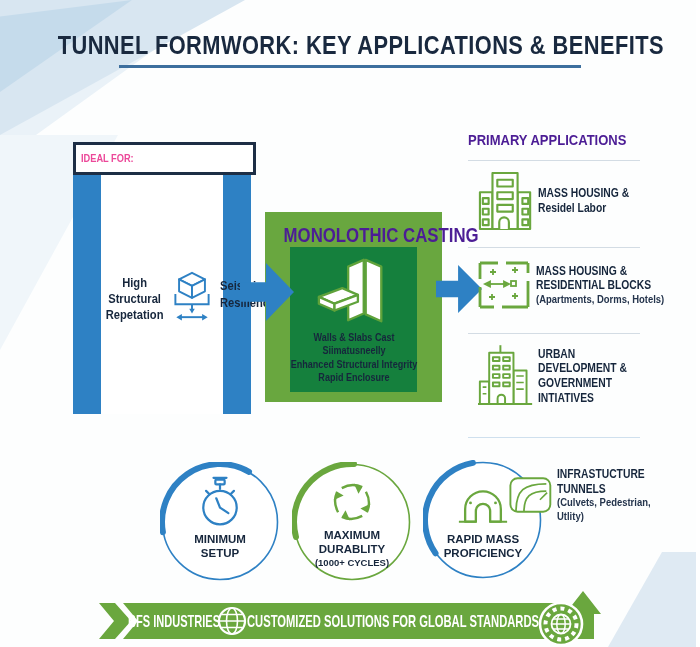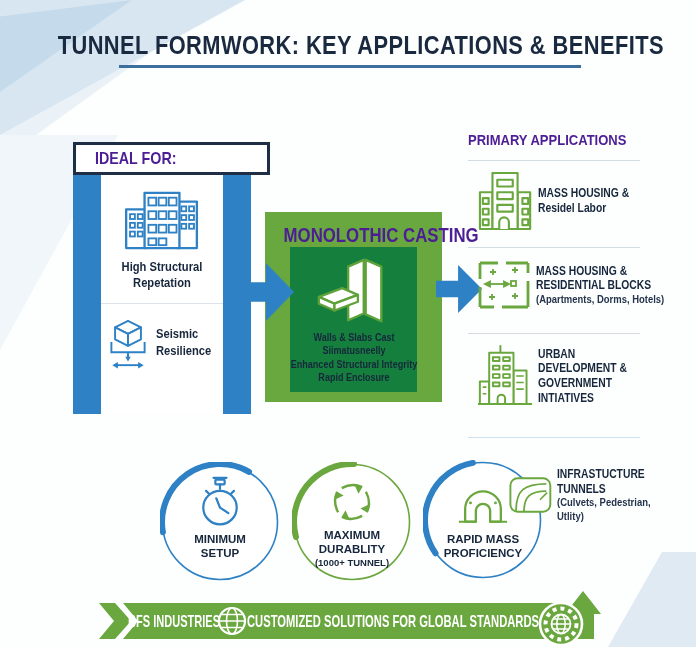--- a/index.html
+++ b/index.html
@@ -12,24 +12,24 @@
   
   .cnd{display:inline-block;transform:scaleX(0.84);transform-origin:0 50%;white-space:nowrap;}
   .cndc{display:inline-block;transform:scaleX(0.84);transform-origin:50% 50%;white-space:nowrap;}
   .cndb{transform:scaleX(0.86);transform-origin:50% 0;}
   .cndl{transform:scaleX(0.86);transform-origin:0 0;}
 
   .title{left:0;top:30px;width:700px;text-align:center;font-size:26px;font-weight:bold;letter-spacing:0.5px;color:#19293f;}
   .title-underline{left:119px;top:65px;width:462px;height:3px;background:#3d6f9e;}
 
   .ideal-header{left:73px;top:142px;width:172px;height:27px;background:#fff;border:3px solid #1d2e45;
-    font-size:17px;font-weight:bold;line-height:27px;padding-left:19px;z-index:3;color:#4c1d95;}
+    font-size:11px;font-weight:bold;line-height:27px;padding-left:5px;z-index:3;color:#ec4899;}
   .bar{background:#2e81c4;z-index:2;}
   .ideal-body{left:101px;top:175px;width:122px;height:239px;background:#fff;z-index:2;
-    display:flex;flex-direction:column;align-items:center;}
+    display:flex;align-items:center;}
   .ideal-label{font-size:13px;font-weight:bold;text-align:center;line-height:1.25;color:#16263c;}
   .ideal-divider{width:100%;height:1px;background:#dde3e8;margin:11px 0 12px 0;}
   .seismic-row{display:flex;align-items:center;gap:4px;}
 
   .mono-box{left:265px;top:212px;width:177px;height:190px;background:#69a73f;z-index:2;}
   .mono-title{margin-top:12px;text-align:center;color:#4c1d95;font-size:20px;font-weight:bold;}
   .mono-inner{position:absolute;left:25px;top:35px;width:127px;height:145px;background:#15803d;
     display:flex;flex-direction:column;align-items:center;}
   .mono-lines{font-size:10.5px;font-weight:bold;text-align:center;line-height:1.28;color:#16263c;width:150px;}
 
@@ -201,21 +201,21 @@
         </g>
       </defs>
       <use href="#rc" transform="translate(28,28)"></use>
       <use href="#rc" transform="translate(28,28) rotate(90)"></use>
       <use href="#rc" transform="translate(28,28) rotate(180)"></use>
       <use href="#rc" transform="translate(28,28) rotate(270)"></use>
     </svg>
     <div class="circle-label" style="top:66px;">
       <div>MAXIMUM</div>
       <div>DURABLITY</div>
-      <div class="circle-sub">(1000+ TUNNEL)</div>
+      <div class="circle-sub">(1000+ CYCLES)</div>
     </div>
   </div>
 
   <div class="benefit-circle" style="left:423px;top:460px;">
     <svg class="ring" width="120" height="120" viewBox="0 0 120 120">
       <circle cx="60" cy="60" r="57.5" fill="#fff" stroke="#2e81c4" stroke-width="1.6"></circle>
       <path d="M12.5,93.3 A58,58 0 0 1 49.9,2.9" fill="none" stroke="#2e81c4" stroke-width="6" stroke-linecap="round"></path>
     </svg>
     <svg class="circle-icon" style="top:17px;" width="58" height="50" viewBox="0 0 64 56">
       <path d="M12,50 V36 A20,20 0 0 1 52,36 V50 H40 V38 A8,8 0 0 0 24,38 V50 Z" fill="#fff" stroke="#6aa73e" stroke-width="2.6" stroke-linejoin="round"></path>

